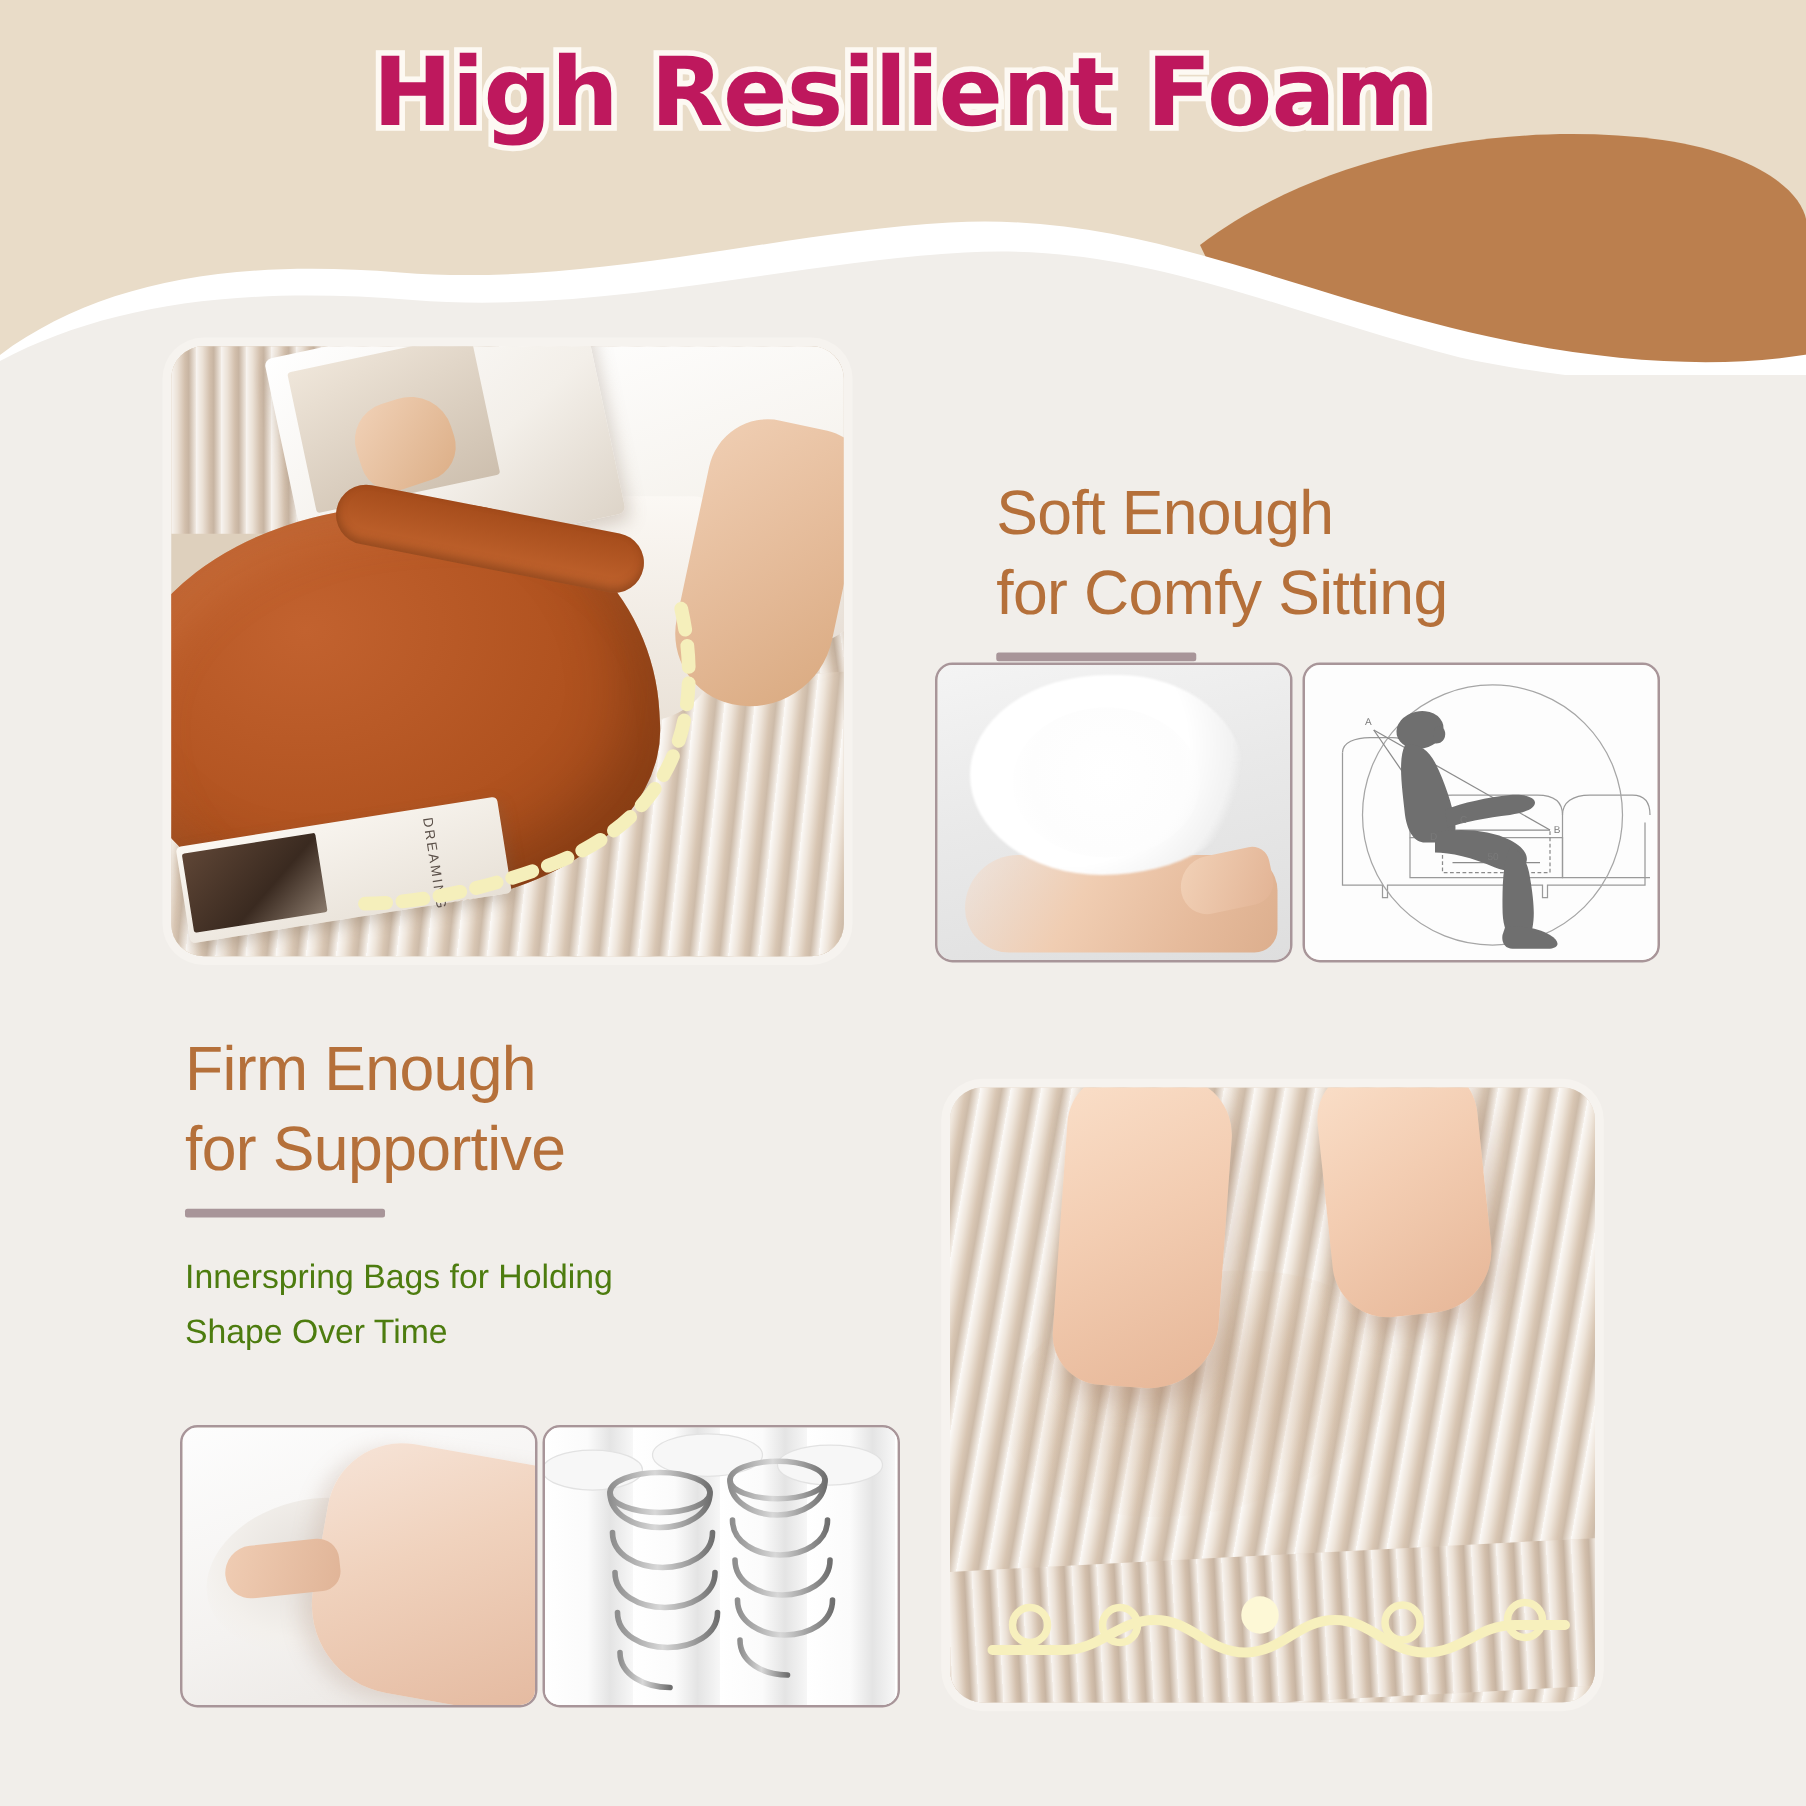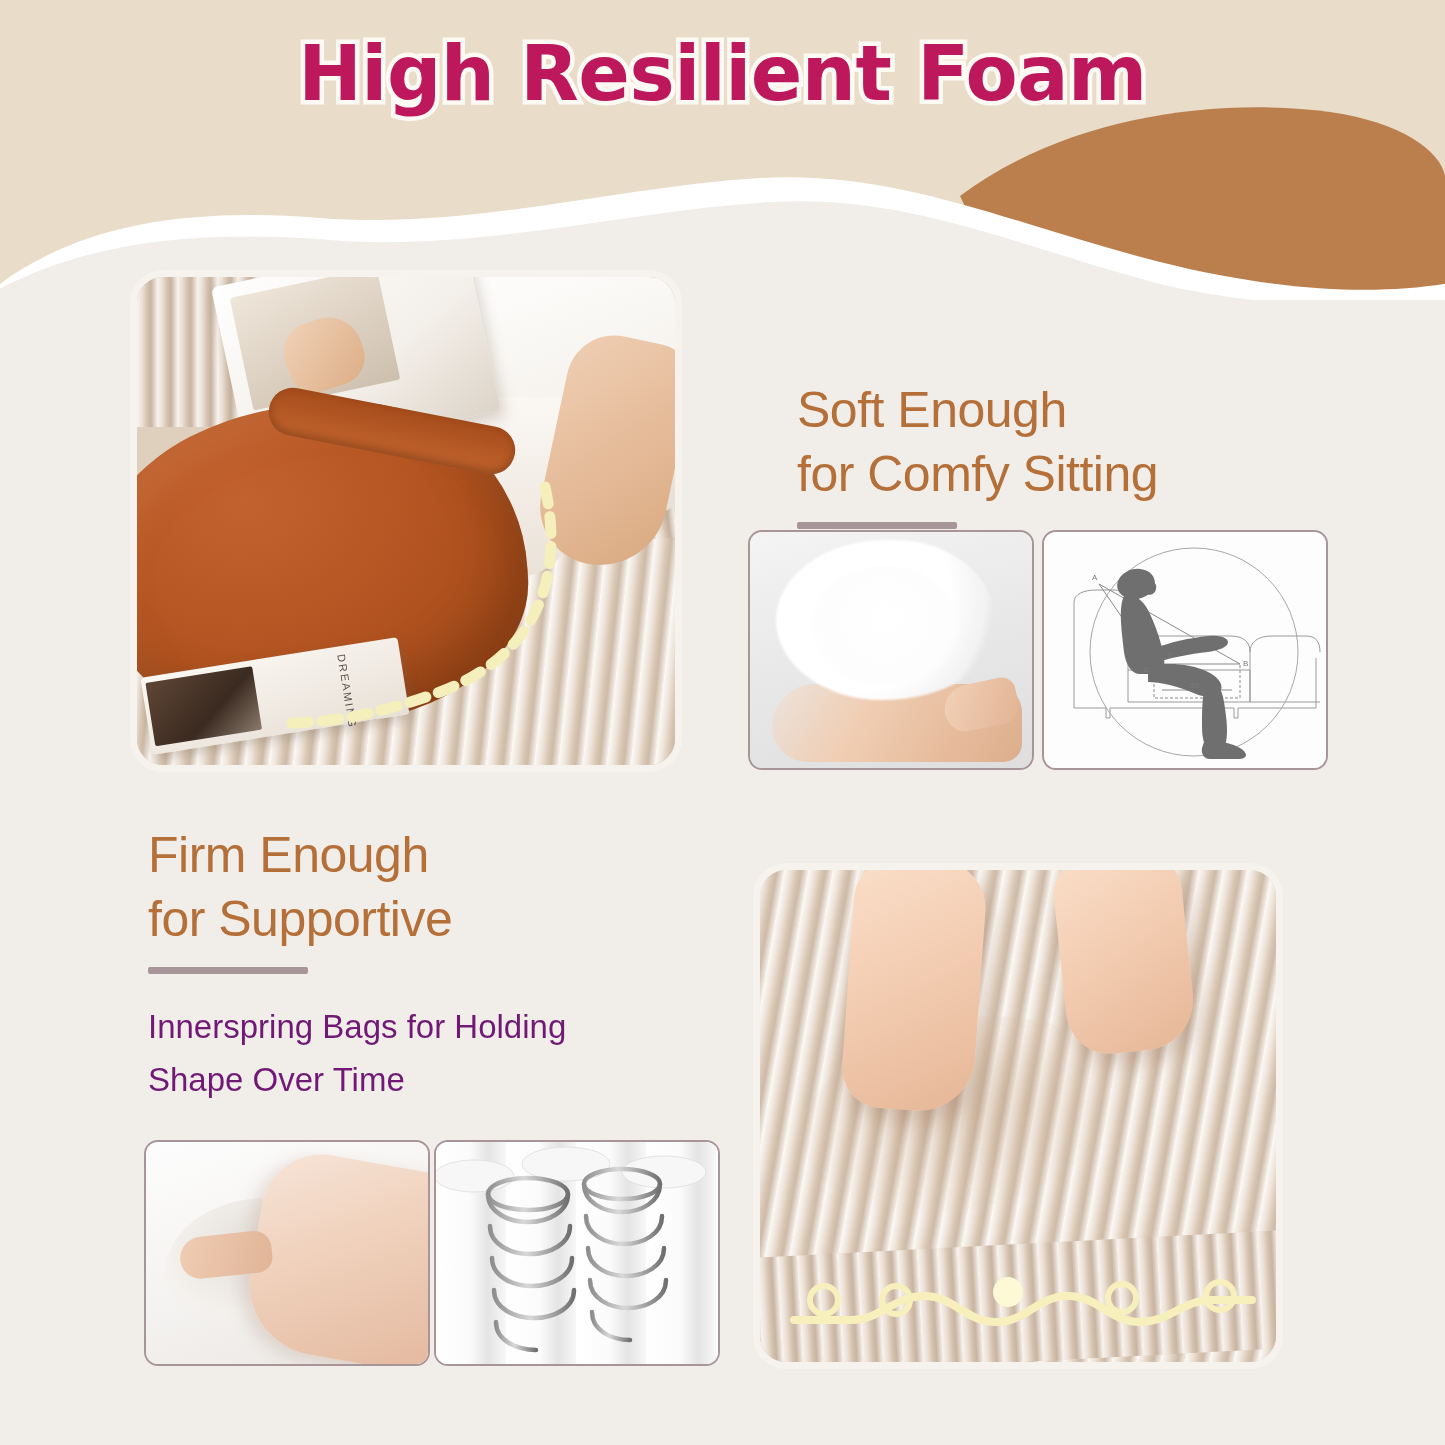--- a/index.html
+++ b/index.html
@@ -165,21 +165,21 @@
   .sec-heading{
     font-size:50px;line-height:1.28;color:#b5703a;font-weight:normal;
     letter-spacing:-0.5px;
     font-family:"Liberation Sans",sans-serif;
     white-space:pre-line;
   }
   .sec-rule{
     margin-top:16px;width:160px;height:7px;background:#a89599;border-radius:2px;
   }
   .sec-sub{
-    margin-top:26px;font-size:33px;line-height:1.62;color:#701a75;
+    margin-top:26px;font-size:27px;line-height:1.62;color:#4d7c0f;
     white-space:pre-line;
     font-family:"Liberation Sans",sans-serif;
   }
 
   
   #img-fiberfill{left:748px;top:530px;width:282px;height:236px;}
   #ff-bg{background:linear-gradient(165deg,#f4f4f4 0%,#e9e9e9 45%,#dedede 100%);}
   .ff-cloud{
     position:absolute;left:26px;top:8px;width:220px;height:160px;
     background:radial-gradient(circle at 35% 35%, #ffffff 0%, #ffffff 55%, #f2f2f2 75%, rgba(240,240,240,0) 80%);

